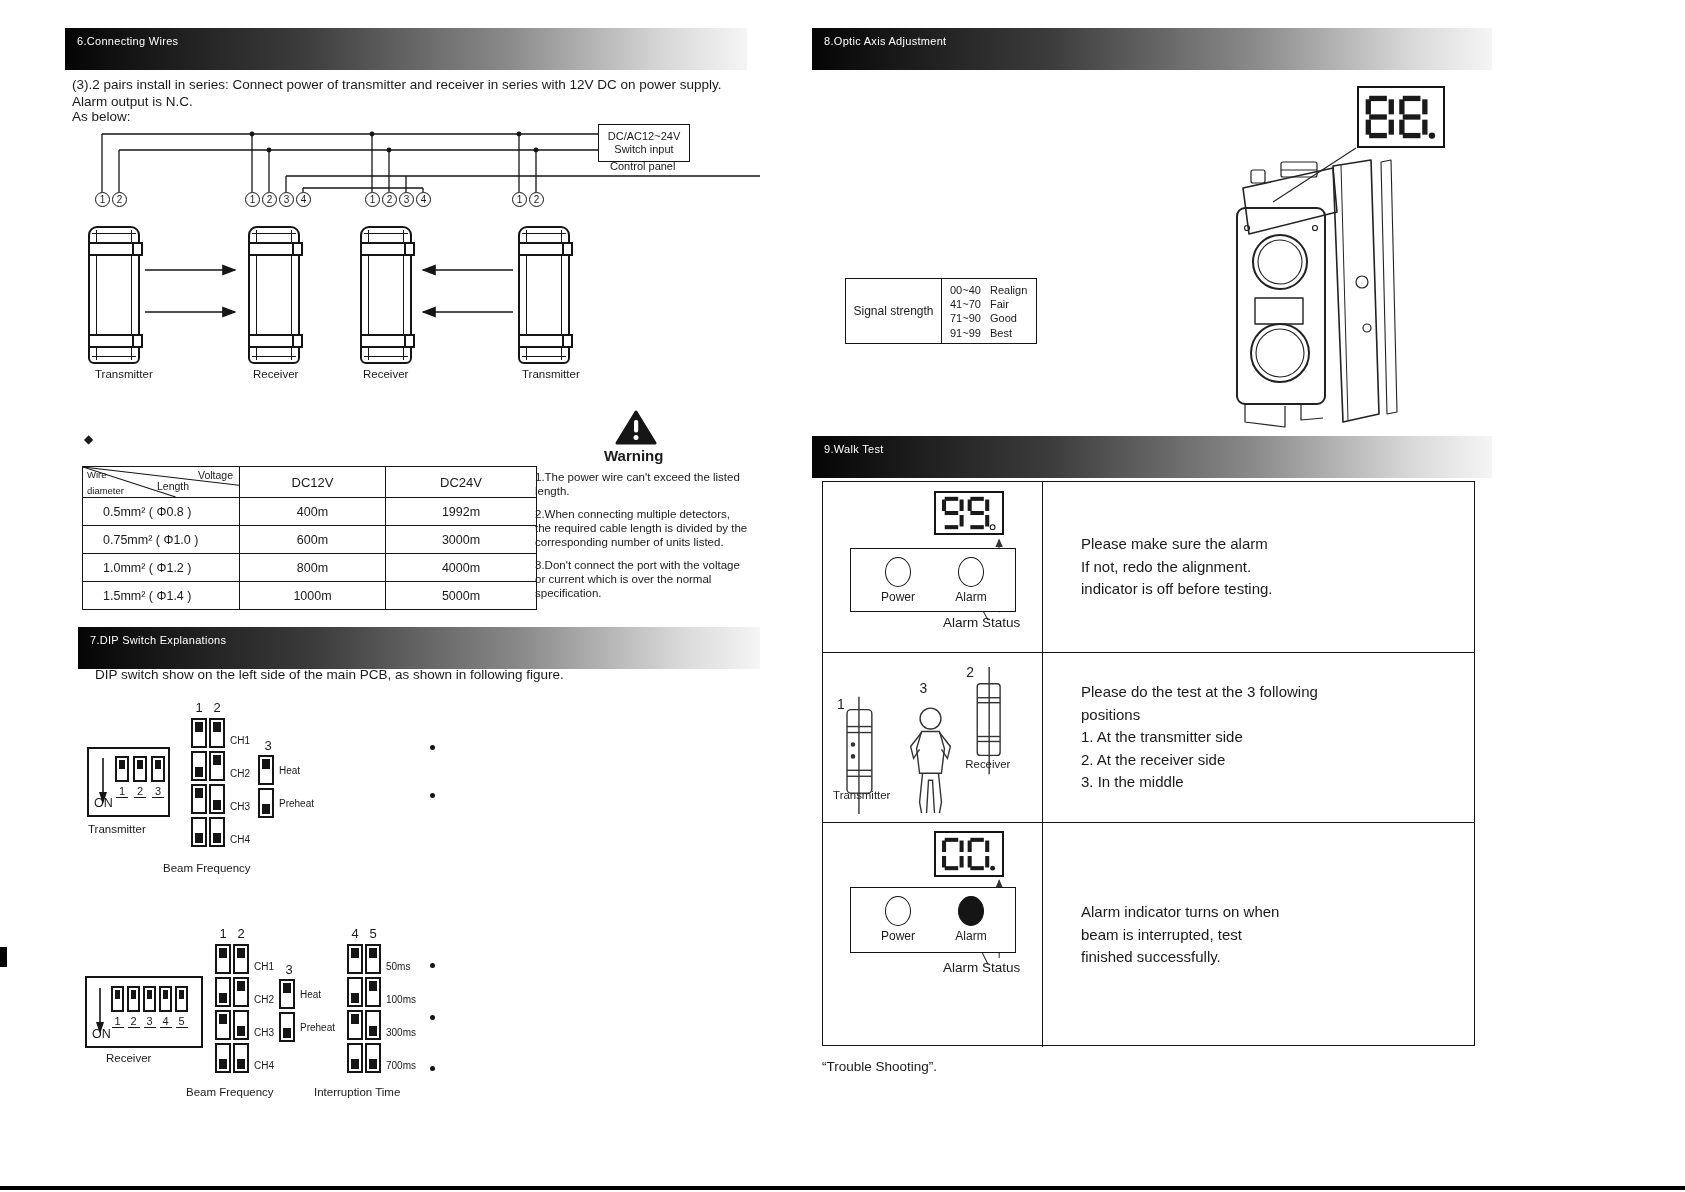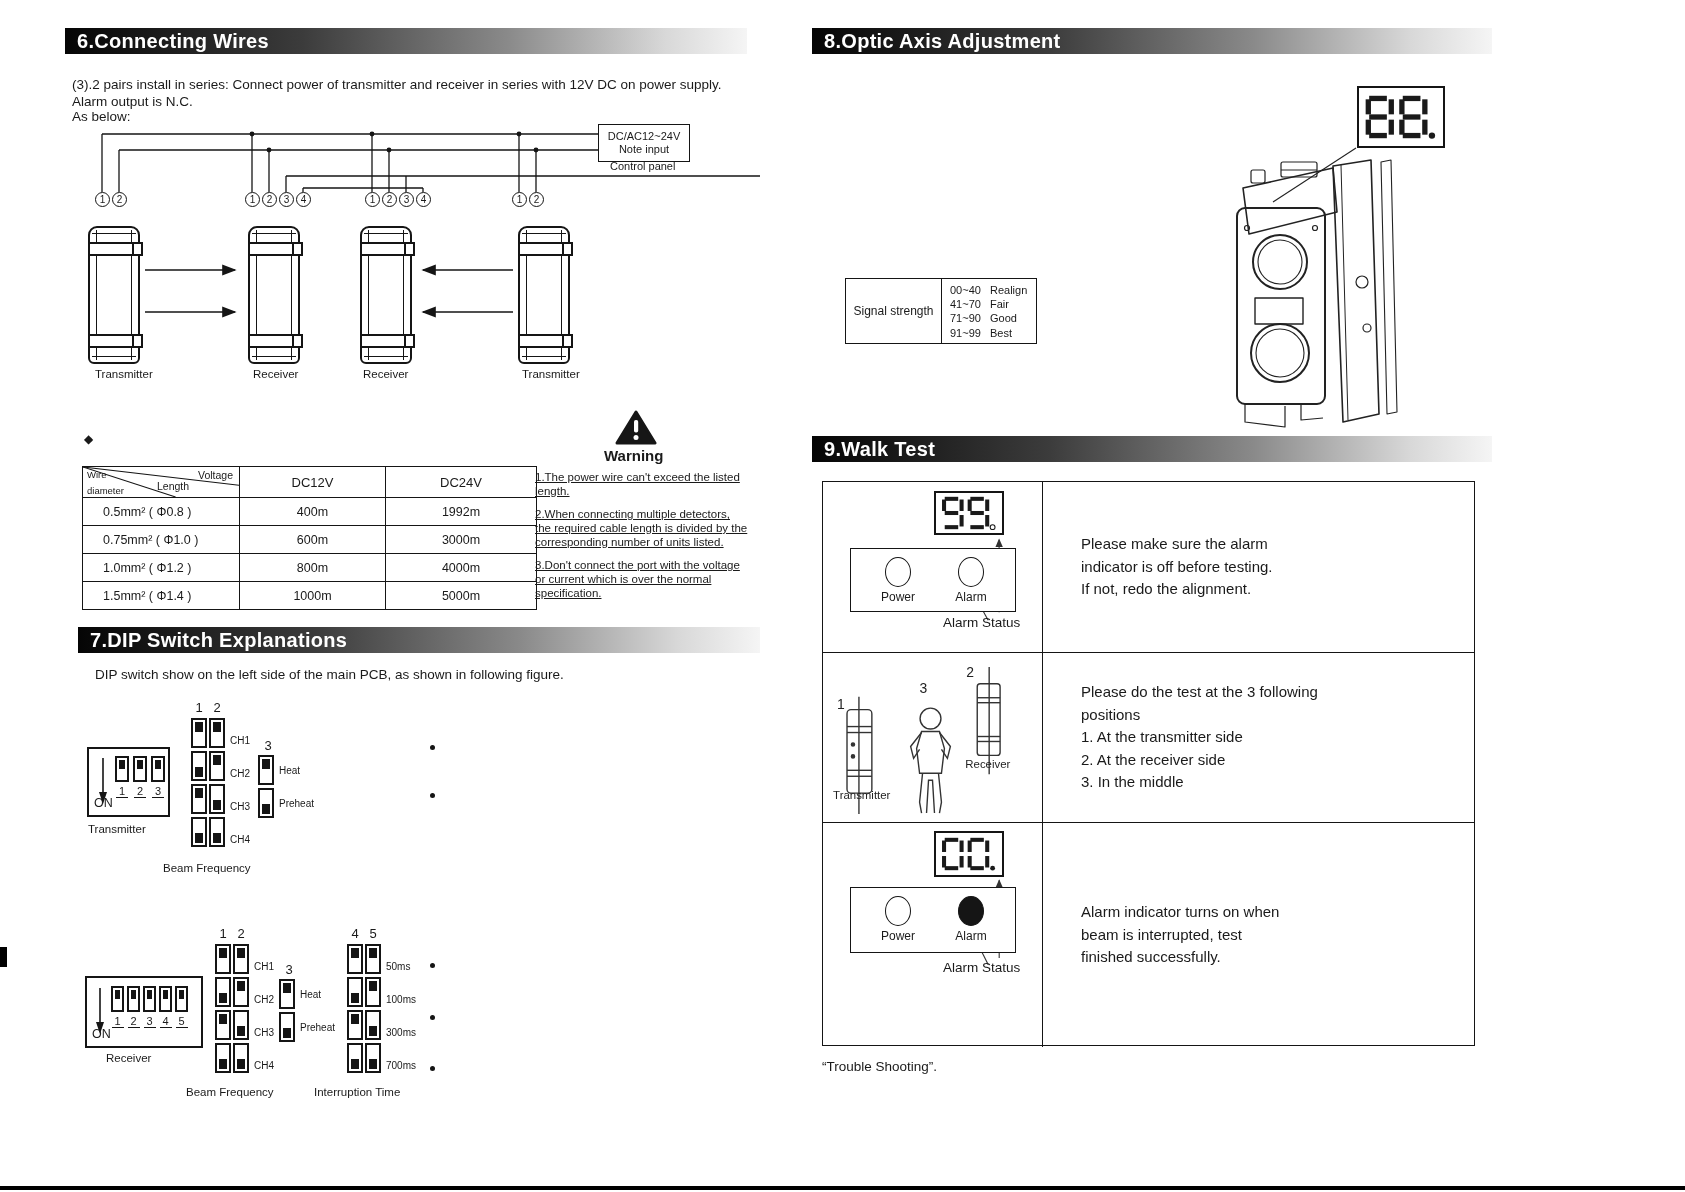--- a/index.html
+++ b/index.html
@@ -1,20 +1,20 @@
 <!DOCTYPE html>
 <html><head>
 <meta charset="utf-8">
 <style>
   html,body{margin:0;padding:0;background:#9a9a9a;}
   .page{position:relative;width:1685px;height:1192px;background:#fff;overflow:hidden;
         font-family:"Liberation Sans","DejaVu Sans",sans-serif;color:#1a1a1a;}
   .abs{position:absolute;}
-  .sec-header{position:absolute;height:26px;line-height:26px;color:#fff;font-weight:bold;
-      font-size:20px;letter-spacing:.3px;padding-left:12px;box-sizing:border-box;
+  .sec-header{position:absolute;height:42px;line-height:26px;color:#fff;font-weight:normal;
+      font-size:11px;letter-spacing:.3px;padding-left:12px;box-sizing:border-box;
       background:linear-gradient(90deg,#050505 0%,#3c3c3c 35%,#8a8a8a 65%,#d8d8d8 88%,#f5f5f5 100%);}
   .body-text{font-size:13.5px;line-height:17px;}
   
   .diagram{position:absolute;left:65px;top:120px;width:695px;height:292px;}
   .supply-box{position:absolute;left:533px;top:4px;width:90px;height:36px;border:1.4px solid #151515;
       display:flex;flex-direction:column;justify-content:center;align-items:center;font-size:11px;line-height:13px;background:#fff;}
   .ctrl-label{position:absolute;left:545px;top:40px;font-size:11px;}
   .termgroup{position:absolute;top:72px;display:flex;}
   .term{width:15px;height:15px;border:1.2px solid #151515;border-radius:50%;margin-right:2px;
       font-size:10px;display:flex;align-items:center;justify-content:center;background:#fff;box-sizing:border-box;}
@@ -37,21 +37,21 @@
   table.wiretab th{font-size:13px;height:28px;}
   table.wiretab td{font-size:12.5px;height:25px;text-align:center;}
   table.wiretab td:first-child{text-align:left;padding-left:20px;width:135px;}
   .corner-cell{position:relative;width:155px;padding:0;}
   .corner-cell svg{position:absolute;inset:0;width:100%;height:100%;}
   .corner-cell span{position:absolute;font-size:9.5px;}
   .c-wire{left:4px;top:2px;} .c-diam{left:4px;bottom:1px;}
   .c-volt{right:6px;top:2px;font-size:10.5px !important;} .c-len{left:74px;top:13px;font-size:10.5px !important;}
   
   .warn-title{position:absolute;left:604px;top:447px;font-size:15px;font-weight:bold;}
-  .warn-items{position:absolute;left:535px;top:470px;width:214px;font-size:11.5px;line-height:14px;text-decoration:underline;}
+  .warn-items{position:absolute;left:535px;top:470px;width:214px;font-size:11.5px;line-height:14px;}
   .warn-item{margin-bottom:9px;}
   
   .sw{width:16px;height:30px;border:2px solid #151515;position:relative;background:#fff;box-sizing:border-box;flex:none;}
   .sw .k{position:absolute;left:2px;right:2px;height:10px;background:#151515;}
   .sw.up .k{top:2px;} .sw.down .k{bottom:2px;}
   .chart-row{display:flex;gap:2px;margin-bottom:3px;}
   .chart-label{font-size:10px;align-self:flex-end;padding-bottom:2px;margin-left:3px;white-space:nowrap;}
   .heatchart .chart-label{align-self:center;padding-bottom:0;}
   .chart-nums{position:absolute;display:flex;gap:2px;font-size:13px;}
   .chart-nums span{width:16px;text-align:center;}
@@ -139,21 +139,21 @@
       </g>
       <g stroke="#151515" stroke-width="1.6">
         <line x1="80" y1="150" x2="170" y2="150" marker-end="url(#arr)"></line>
         <line x1="80" y1="192" x2="170" y2="192" marker-end="url(#arr)"></line>
         <line x1="448" y1="150" x2="358" y2="150" marker-end="url(#arr)"></line>
         <line x1="448" y1="192" x2="358" y2="192" marker-end="url(#arr)"></line>
       </g>
     </svg>
     <div class="supply-box">
       <span>DC/AC12~24V</span>
-      <span>Note input</span>
+      <span>Switch input</span>
     </div>
     <div class="ctrl-label">Control panel</div>
 
     <div class="termgroup" style="left:30px;">
         <span class="term">1</span>
         <span class="term">2</span>
       </div>
     <div class="termgroup" style="left:180px;">
         <span class="term">1</span>
         <span class="term">2</span>
@@ -606,22 +606,22 @@
           <div class="ind" style="left:95px;">
             <div class="led"></div>
             <div class="led-label">Alarm</div>
           </div>
         </div>
         <div class="status-label" style="left:120px;top:133px;">Alarm Status</div>
       </div>
       <div class="wt-right">
           <div id="wt-text-0">
             <div class="wt-line">Please make sure the alarm</div>
+            <div class="wt-line">If not, redo the alignment.</div>
             <div class="wt-line">indicator is off before testing.</div>
-            <div class="wt-line">If not, redo the alignment.</div>
           </div>
         </div>
     </div>
 
     <div class="wt-row" style="height:170px;">
       <div class="wt-left">
         <svg class="wt-arrows" viewBox="0 0 220 170">
           <g fill="none" stroke="#333" stroke-width="1.4">
             <line x1="36" y1="44" x2="36" y2="162"></line>
             <rect x="24" y="57" width="25" height="84" rx="4"></rect>

